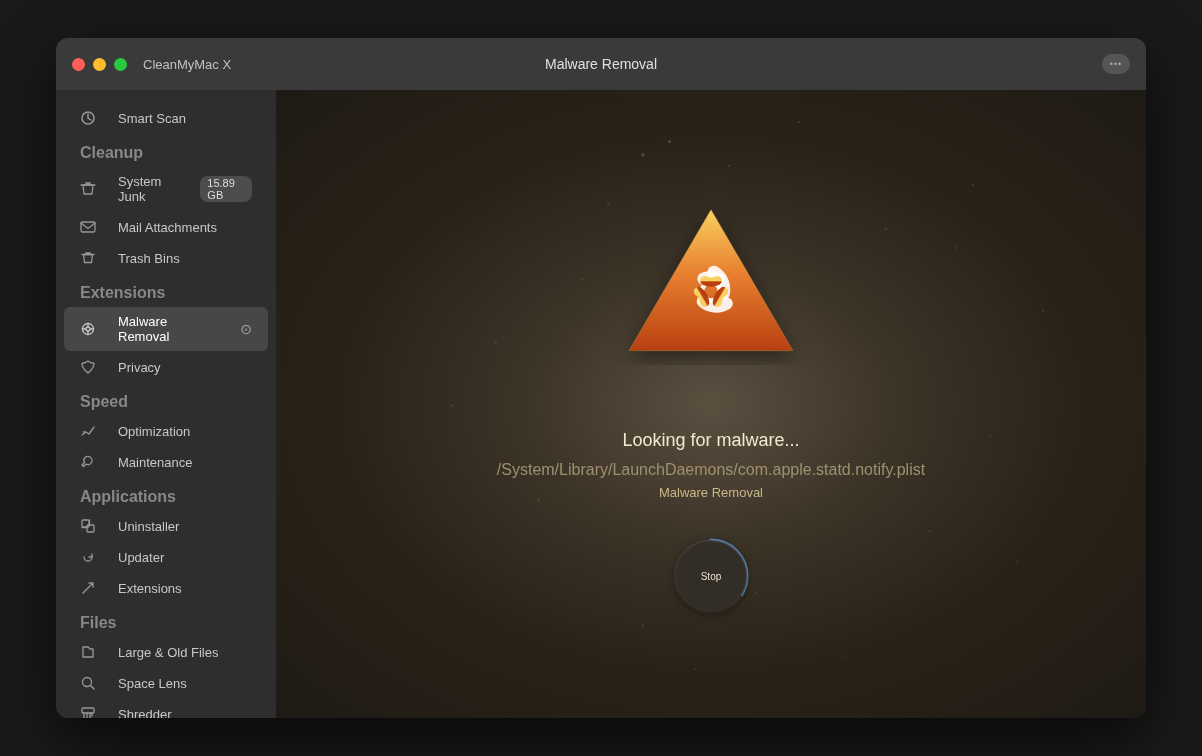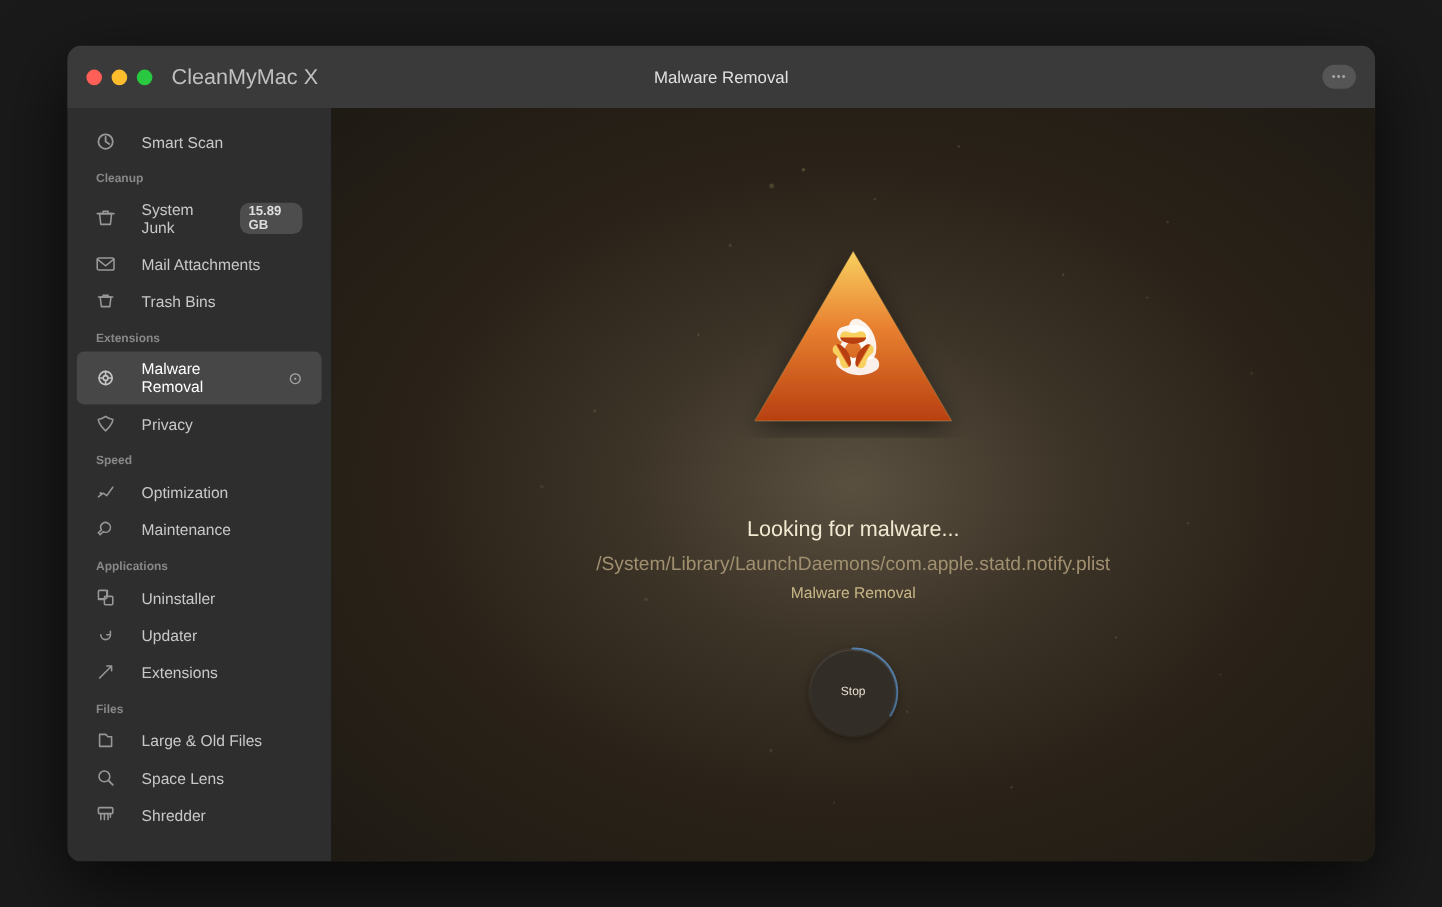--- a/index.html
+++ b/index.html
@@ -49,21 +49,21 @@
       position: absolute;
       left: 50%;
       transform: translateX(-50%);
       color: #e0e0e0;
       font-size: 14px;
       font-weight: 500;
     }
     .app-name {
       margin-left: 16px;
       color: #c0c0c0;
-      font-size: 18px;
+      font-size: 13px;
       font-weight: 500;
     }
     .titlebar-actions {
       position: absolute;
       right: 16px;
       display: flex;
       gap: 6px;
     }
     .titlebar-dot {
       width: 28px;
@@ -104,21 +104,21 @@
       font-size: 13px;
       gap: 22px;
       transition: background 0.15s;
     }
     .sidebar-item.active {
       background: rgba(255,255,255,0.12);
       color: #ffffff;
     }
     .sidebar-section-label {
       color: #888;
-      font-size: 10px;
+      font-size: 16px;
       font-weight: 600;
       padding: 10px 24px 4px;
       text-transform: none;
       letter-spacing: 0;
     }
     .sidebar-icon {
       width: 16px;
       height: 16px;
       flex-shrink: 0;
       display: flex;
@@ -127,21 +127,20 @@
       font-size: 14px;
       opacity: 0.85;
     }
     .badge {
       margin-left: auto;
       background: rgba(255,255,255,0.15);
       border-radius: 8px;
       padding: 1px 7px;
       font-size: 11px;
       color: #ddd;
-      font-weight: bold;
     }
     .content-area {
       flex: 1;
       background: radial-gradient(ellipse at center, #5a5040 0%, #3d3428 30%, #2a2218 60%, #1e1a14 100%);
       display: flex;
       flex-direction: column;
       align-items: center;
       justify-content: center;
       position: relative;
       overflow: hidden;

